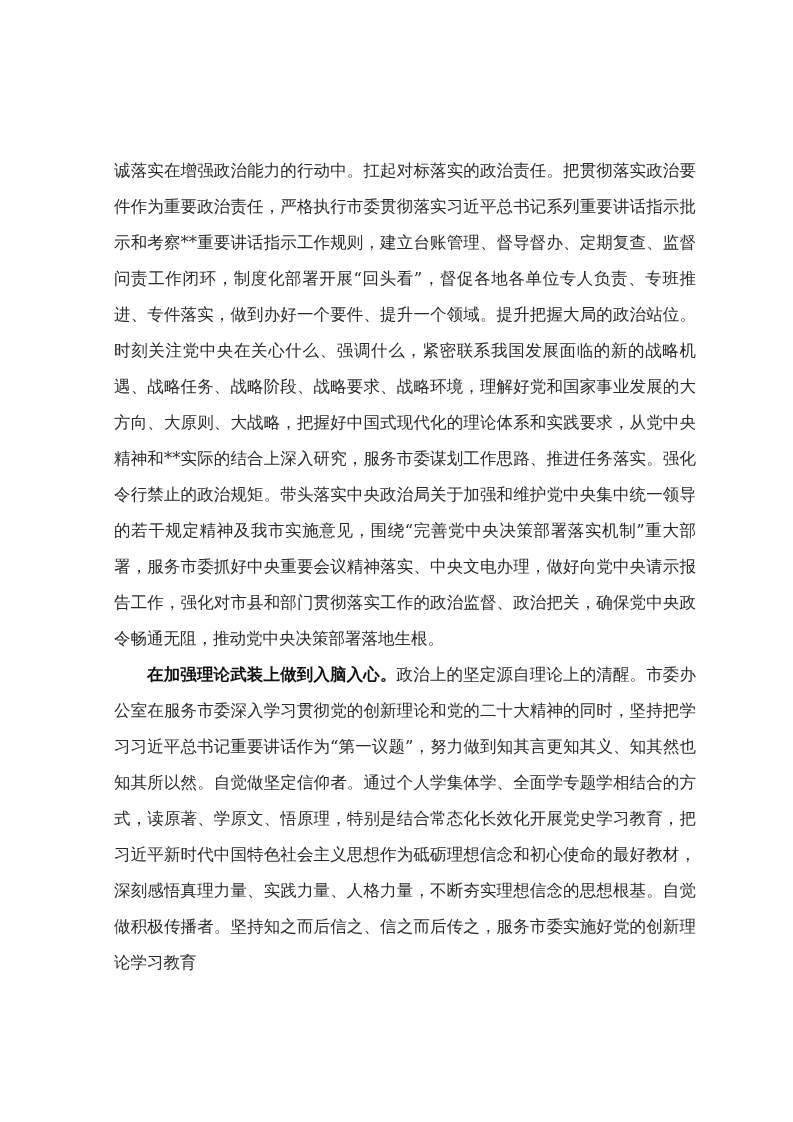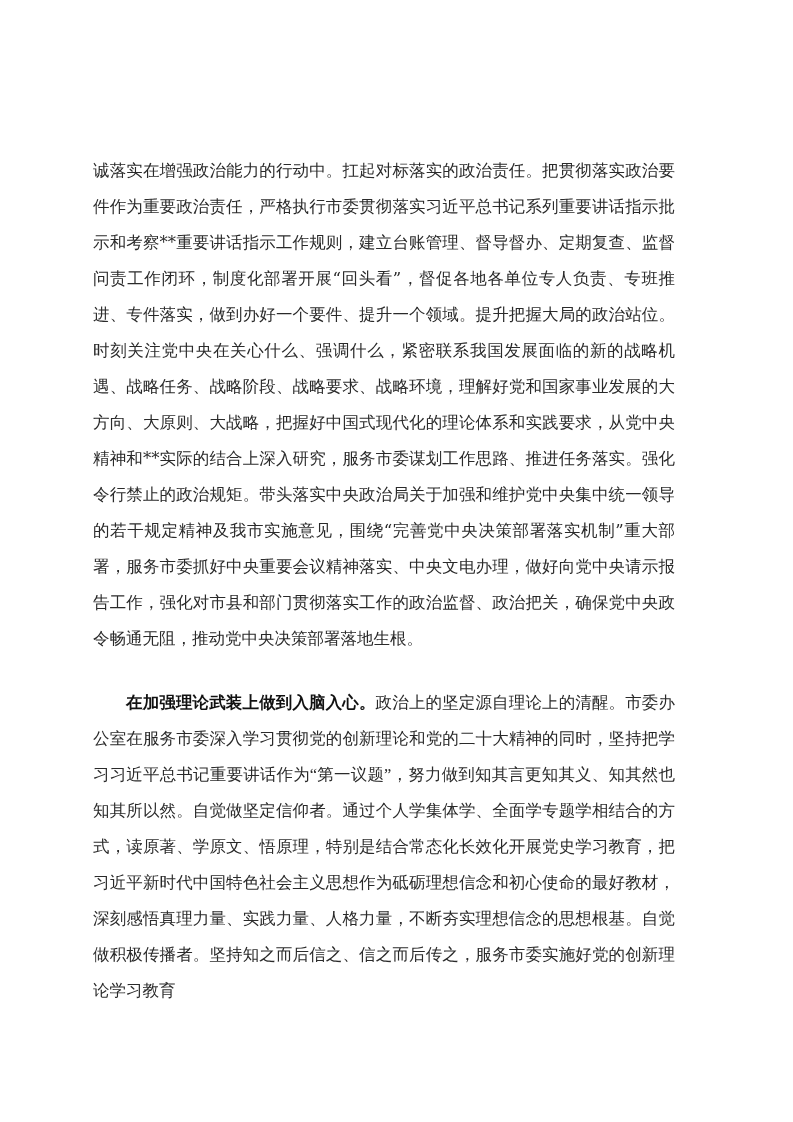--- a/index.html
+++ b/index.html
@@ -10,35 +10,34 @@
     body {
       width: 793px;
       height: 1122px;
       position: relative;
       overflow: hidden;
       font-family: "DejaVu Serif", "Liberation Serif", serif;
       color: #2a2a2a;
     }
     .page {
       position: absolute;
-      left: 93px;
+      left: 114px;
       top: 153px;
       width: 582px;
     }
     .para {
       margin: 0;
       font-size: 16.5px;
       line-height: 36px;
       text-align: justify;
       text-justify: inter-character;
       letter-spacing: 0;
     }
     .para + .para {
-      margin-top: 28px;
-      font-family: Liberation Serif, serif;
+      margin-top: 0;
     }
     .para.indent {
       text-indent: 33px;
     }
     .lead {
       font-weight: bold;
       color: #111111;
     }
   </style>
 </head>

